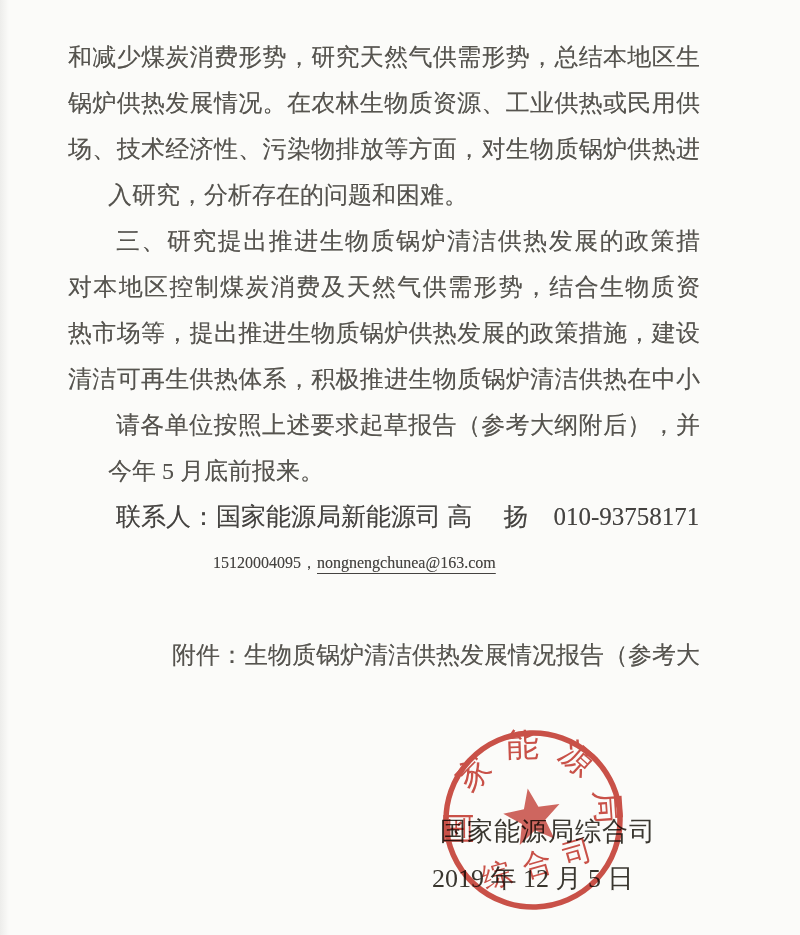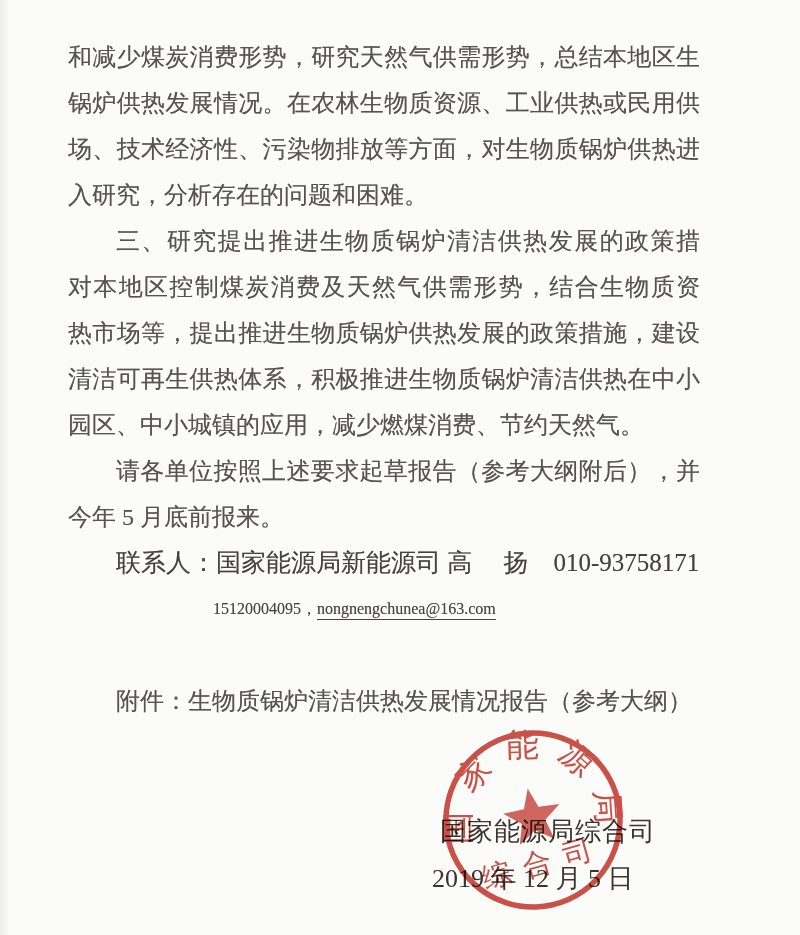--- a/index.html
+++ b/index.html
@@ -14,21 +14,21 @@
     overflow:hidden;
   }
   .body-text{
     position:absolute;left:68px;top:34px;width:632px;
     color:#56544f;
     font-size:24px;line-height:46px;
     text-shadow:0 0 0.6px rgba(96,94,90,0.55);
   }
   .line{height:46px;overflow:hidden;}
   .full{text-align:justify;text-align-last:justify;}
-  .end{text-align:right;text-align-last:left;}
+  .end{text-align:right;text-align-last:left;margin-left:40px;}
   .indent{padding-left:48px;}
   .contact1{
     padding-left:48px;
     white-space:pre;
     color:#454341;
     font-size:25px;
     text-align:left;text-align-last:left;
   }
   .contact2{
     padding-left:145px;
@@ -79,21 +79,20 @@
 
   <div class="body-text">
     <div class="line full">和减少煤炭消费形势，研究天然气供需形势，总结本地区生物质</div>
     <div class="line full">锅炉供热发展情况。在农林生物质资源、工业供热或民用供暖市</div>
     <div class="line full">场、技术经济性、污染物排放等方面，对生物质锅炉供热进行深</div>
     <div class="line end">入研究，分析存在的问题和困难。</div>
     <div class="line full indent">三、研究提出推进生物质锅炉清洁供热发展的政策措施。针</div>
     <div class="line full">对本地区控制煤炭消费及天然气供需形势，结合生物质资源、供</div>
     <div class="line full">热市场等，提出推进生物质锅炉供热发展的政策措施，建设城镇</div>
     <div class="line full">清洁可再生供热体系，积极推进生物质锅炉清洁供热在中小工业</div>
-    <div class="line end">园区、中小城镇的应用，减少燃煤消费、节约天然气。</div>
     <div class="line full indent">请各单位按照上述要求起草报告（参考大纲附后），并请于</div>
     <div class="line end">今年 5 月底前报来。</div>
 
     <div class="line contact1">联系人：国家能源局新能源司 高　 扬　010-93758171</div>
 
     <div class="line contact2"><span>15120004095，</span><span class="email">nongnengchunea@163.com</span></div>
 
     <div class="spacer"></div>
 
     <div class="line end indent attach">附件：生物质锅炉清洁供热发展情况报告（参考大纲）</div>

